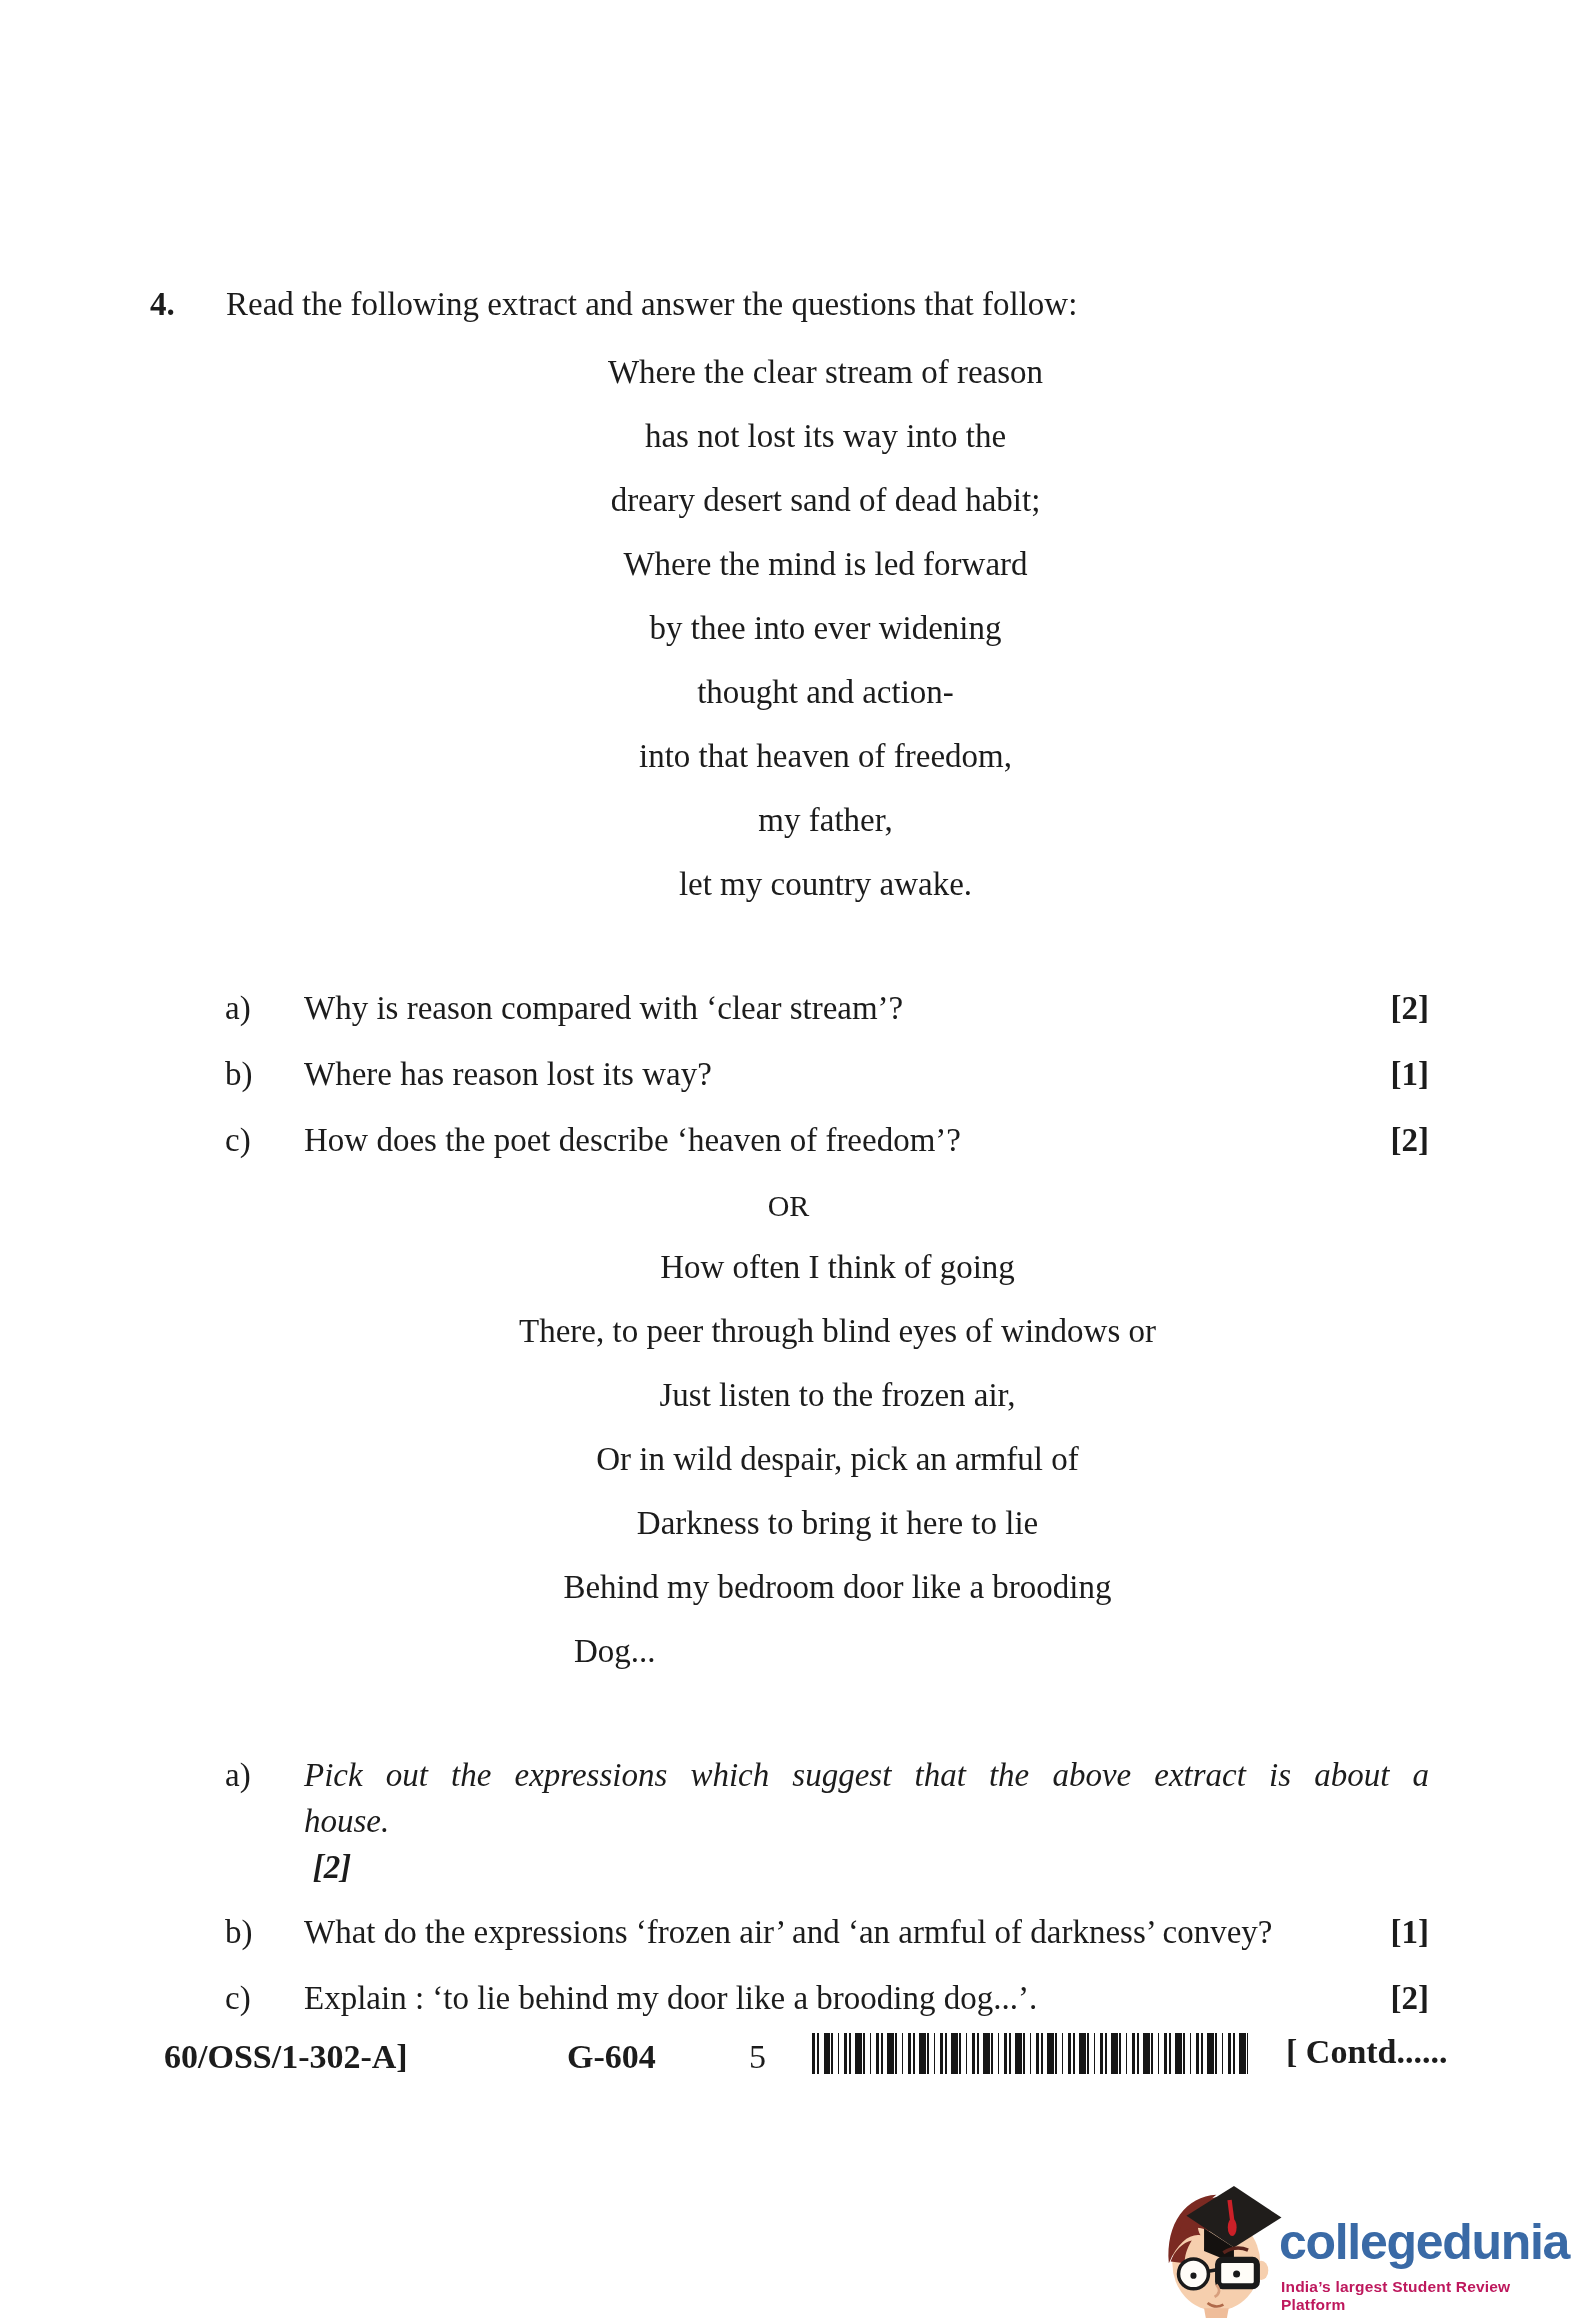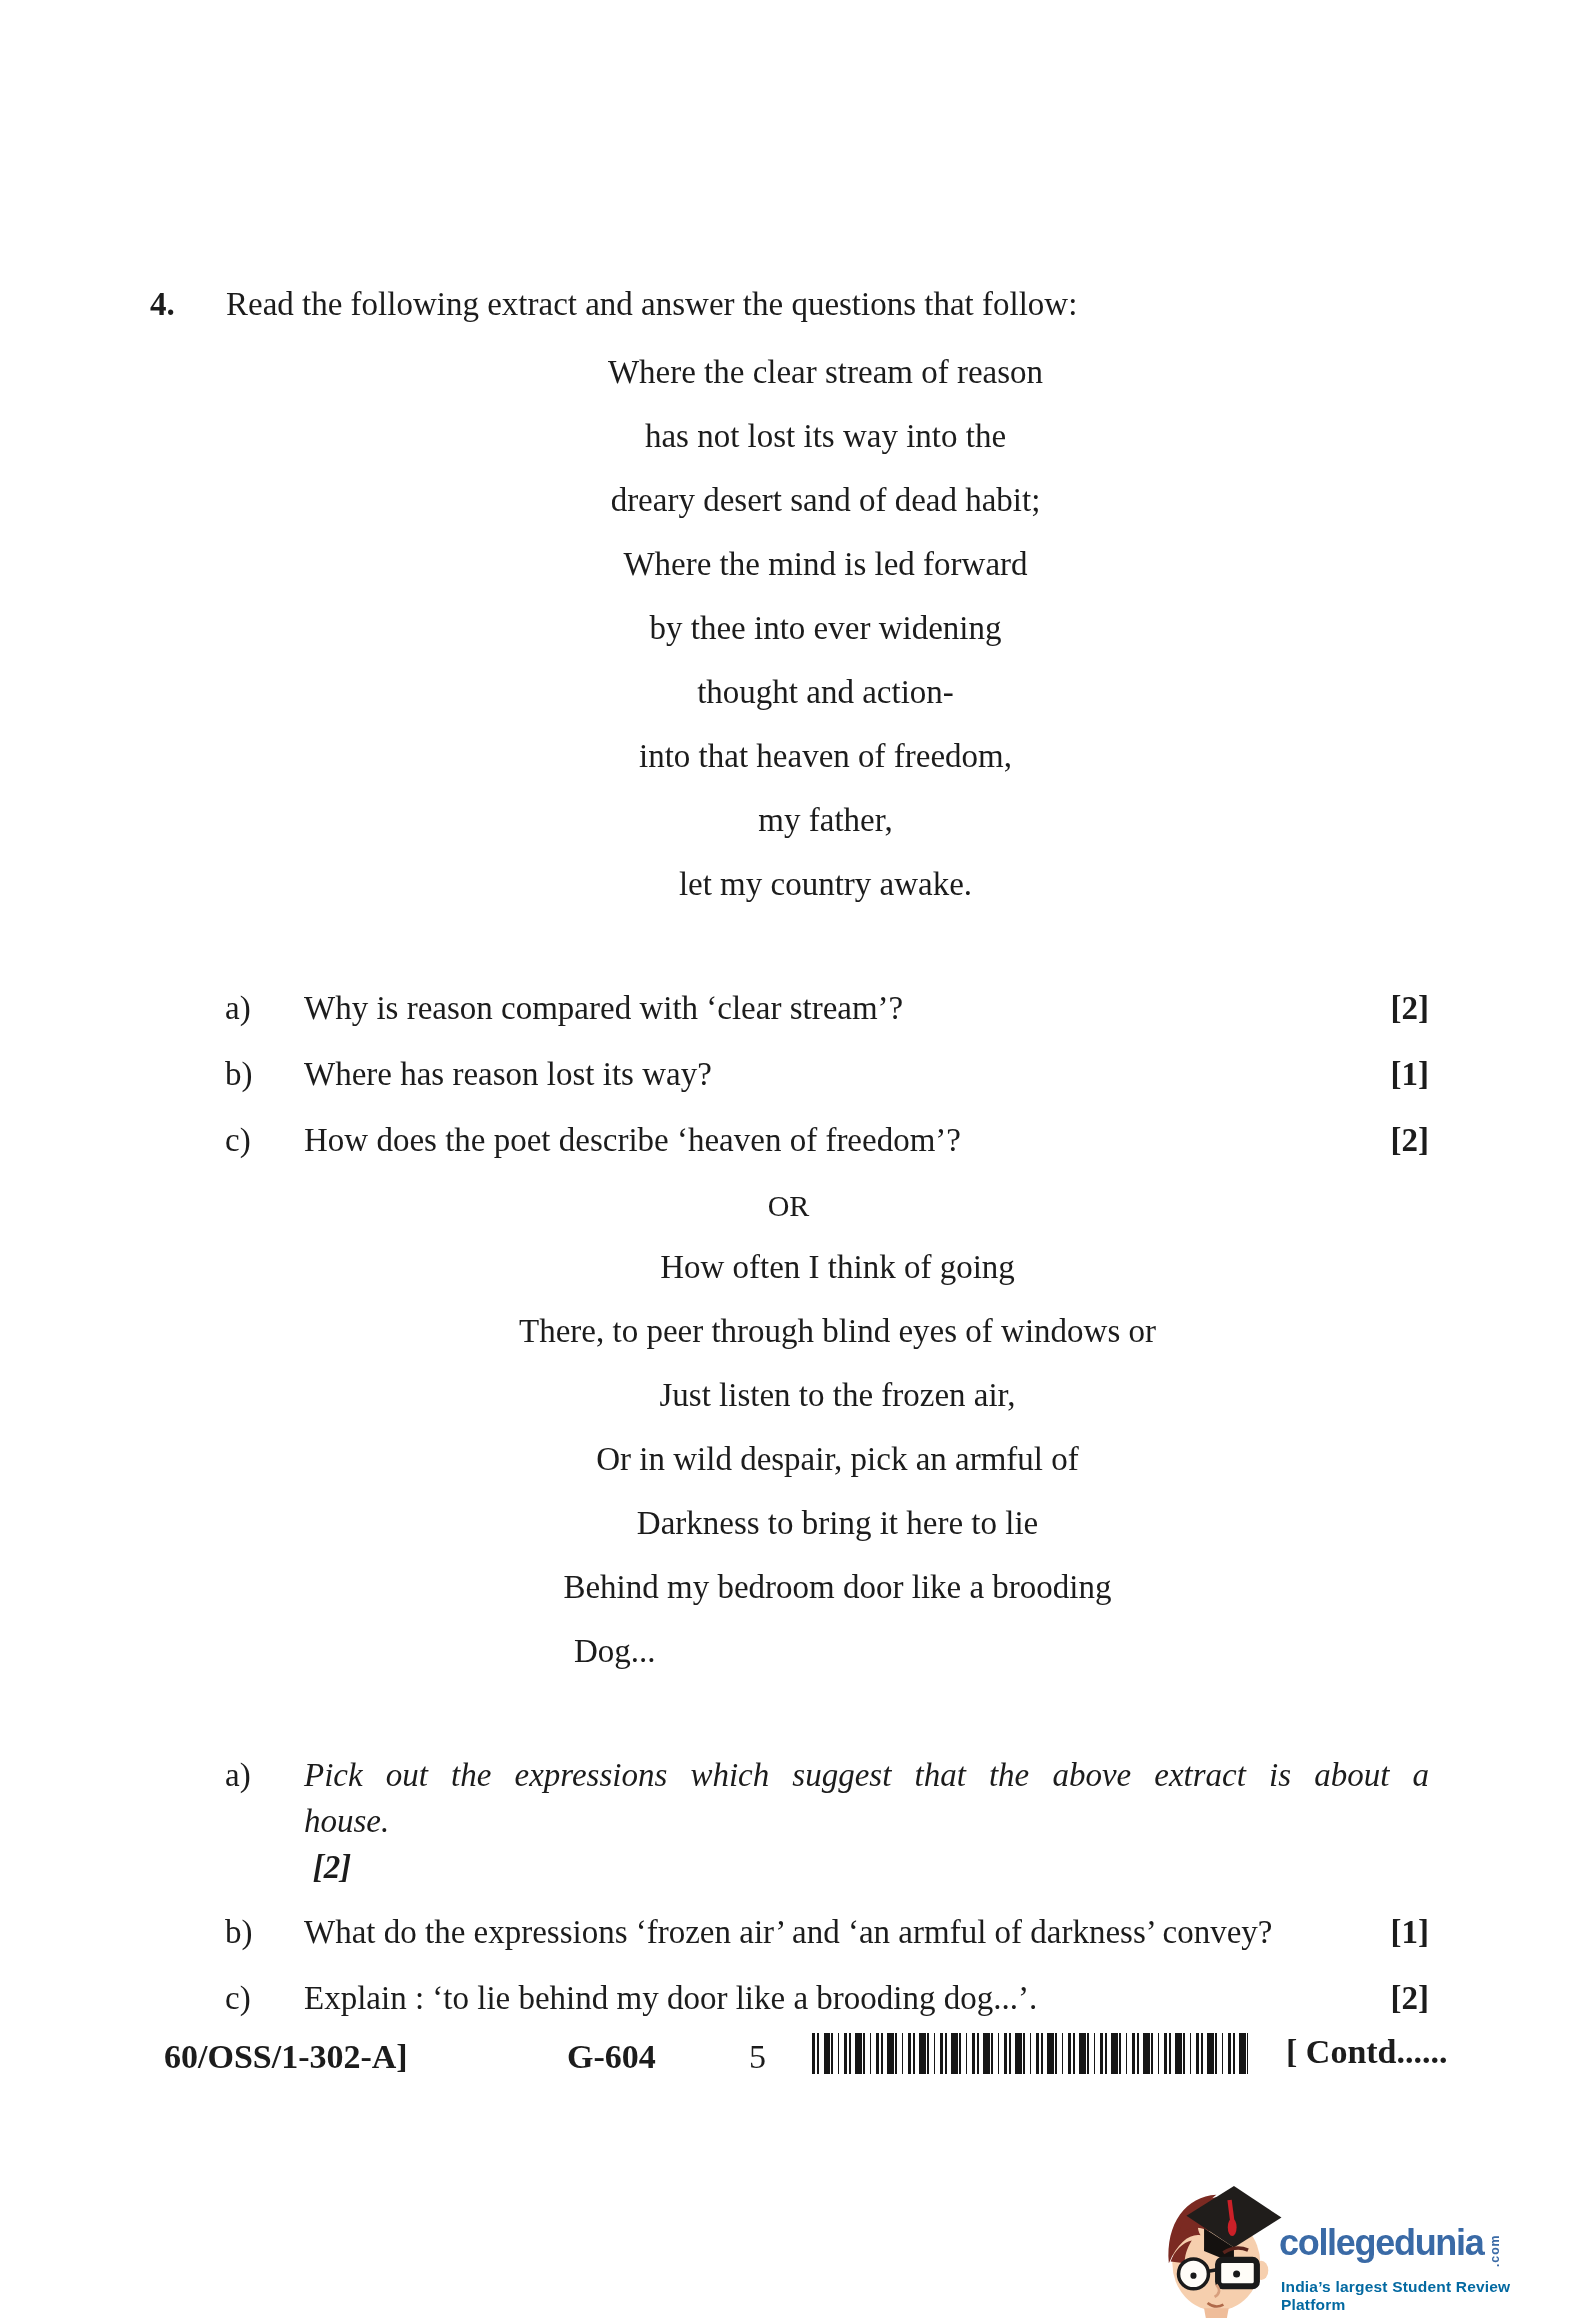--- a/index.html
+++ b/index.html
@@ -66,29 +66,29 @@
       #161616 25.6px 27px,#ffffff 27px 32px);
   }
   
   .mascot{position:absolute; left:1153px; top:2177px;}
   .logo-line{
     position:absolute; left:1279px; top:2216px;
     display:flex; align-items:flex-start;
     font-family:"Liberation Sans","DejaVu Sans",sans-serif;
     font-weight:bold; color:#3a6aa6;
   }
-  .logo-word{font-size:36px; line-height:53px; letter-spacing:-1.3px;}
+  .logo-word{font-size:50px; line-height:53px; letter-spacing:-1.3px;}
   .logo-com{
     font-size:12.4px; letter-spacing:0.9px; margin-left:4.4px; margin-top:8.8px;
     writing-mode:vertical-rl; transform:rotate(180deg); height:42px;
   }
   .tagline{
     position:absolute; left:1281px; top:2278px;
     font-family:"Liberation Sans","DejaVu Sans",sans-serif;
-    font-weight:bold; color:#0369a1; font-size:15.5px; letter-spacing:0.2px;
+    font-weight:bold; color:#be185d; font-size:15.5px; letter-spacing:0.2px;
   }
 </style>
 </head>
 <body>
 
 <div class="page">
 
   <div class="q4-header">
     <div class="q4-num">4.</div>
     <div class="q4-text">Read the following extract and answer the questions that follow:</div>

